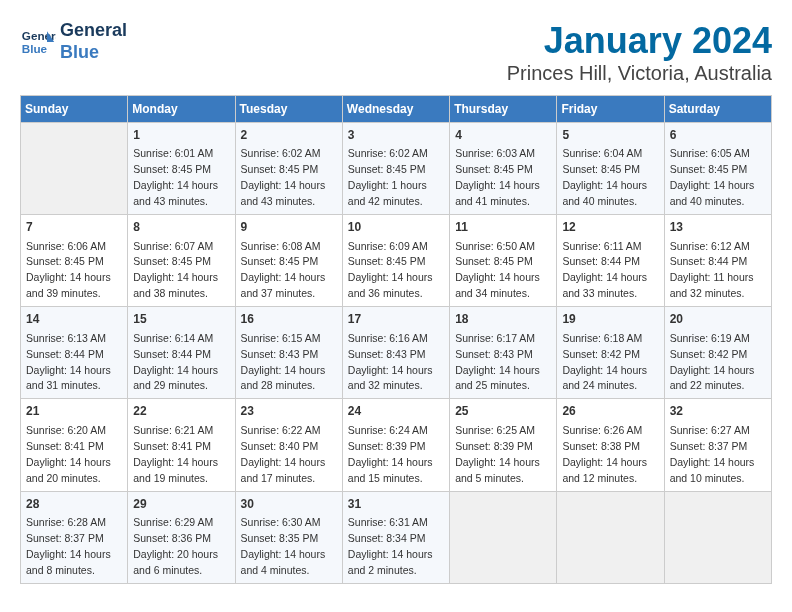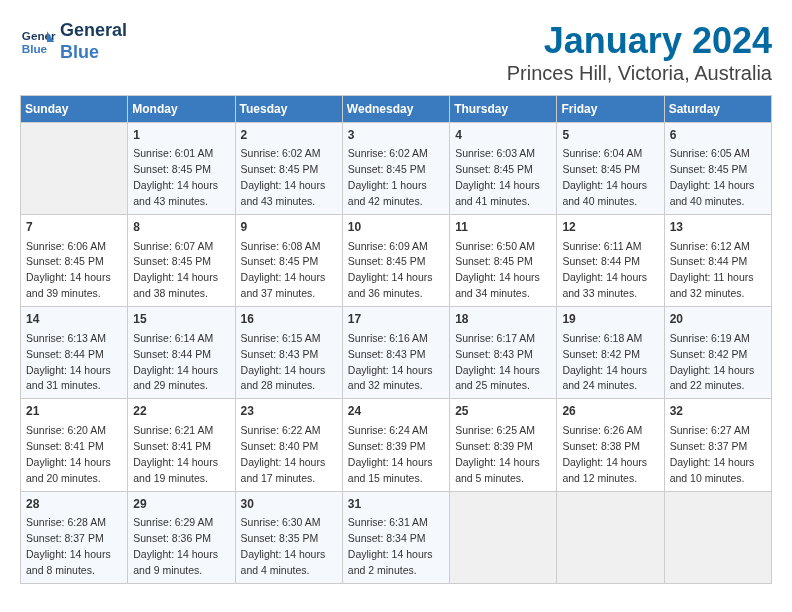--- a/index.html
+++ b/index.html
@@ -296,21 +296,21 @@
         <td>
         <span class="day-num">28</span>
         <span class="day-info">Sunrise: 6:28 AM</span><br>
         <span class="day-info">Sunset: 8:37 PM</span><br>
         <span class="day-info">Daylight: 14 hours and 8 minutes.</span>
       </td>
         <td>
         <span class="day-num">29</span>
         <span class="day-info">Sunrise: 6:29 AM</span><br>
         <span class="day-info">Sunset: 8:36 PM</span><br>
-        <span class="day-info">Daylight: 14 hours and 9 minutes.</span>
+        <span class="day-info">Daylight: 20 hours and 6 minutes.</span>
       </td>
         <td>
         <span class="day-num">30</span>
         <span class="day-info">Sunrise: 6:30 AM</span><br>
         <span class="day-info">Sunset: 8:35 PM</span><br>
         <span class="day-info">Daylight: 14 hours and 4 minutes.</span>
       </td>
         <td>
         <span class="day-num">31</span>
         <span class="day-info">Sunrise: 6:31 AM</span><br>

